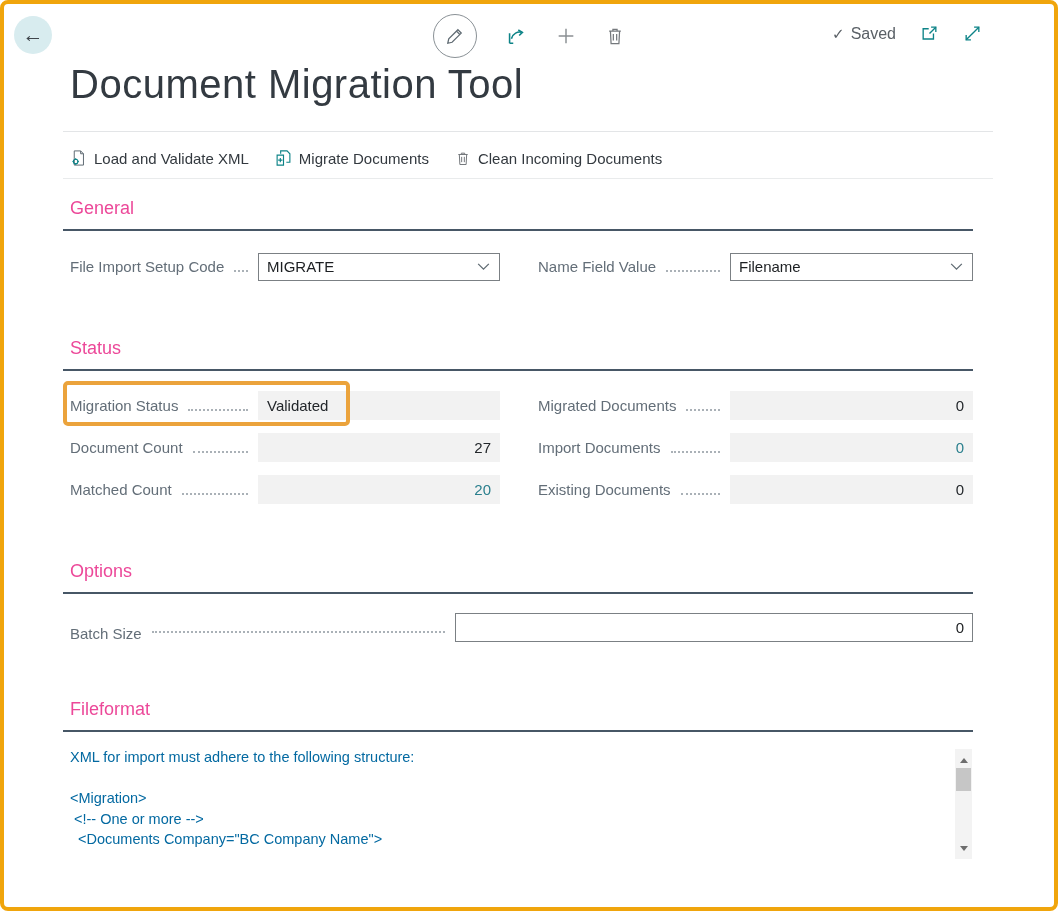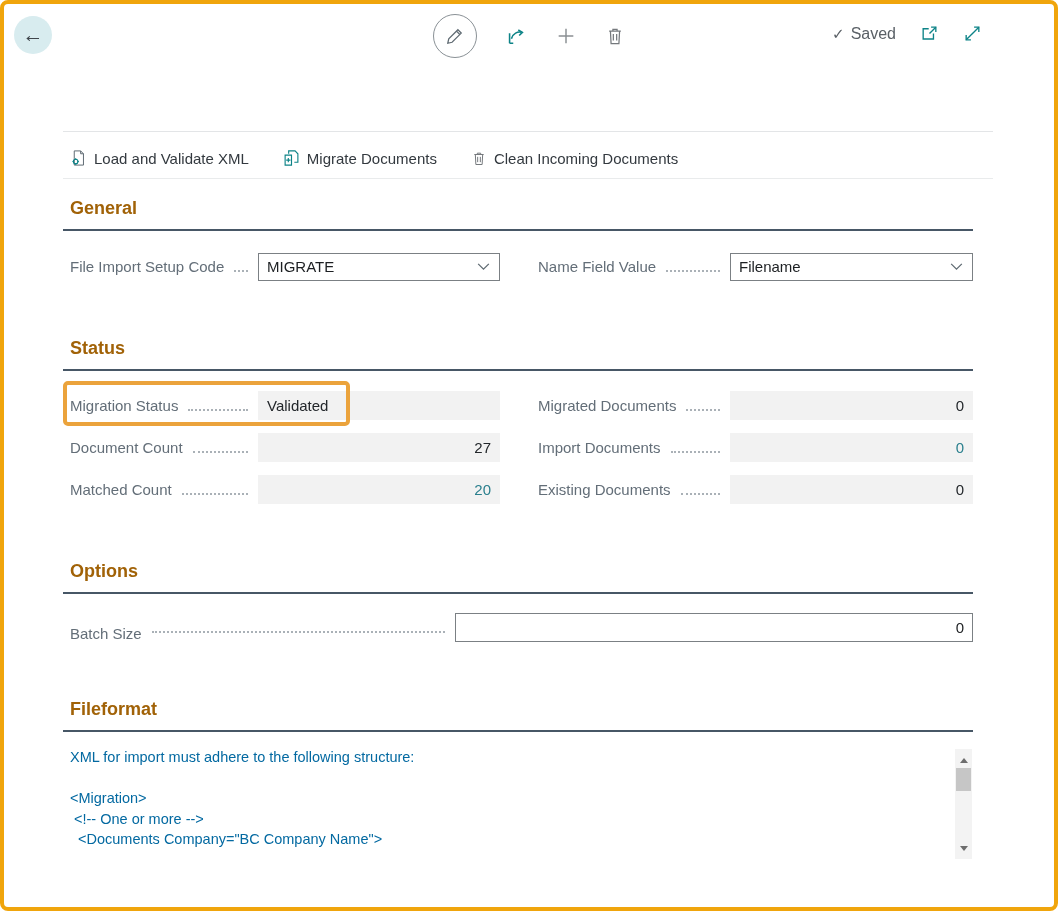--- a/index.html
+++ b/index.html
@@ -35,26 +35,26 @@
   .saved{display:flex;align-items:center;gap:6px;font-size:16px;color:#5a6066;}
   .saved .check{font-size:15px;color:#5a6066;}
   
   .page-title{
     position:absolute;left:66px;top:58px;
     font-size:40px;font-weight:300;color:#333a41;letter-spacing:.5px;
   }
   .hr1{position:absolute;left:59px;top:127px;width:930px;height:0;border-top:1px solid #e3e5e7;}
   .actions{
     position:absolute;left:66px;top:137px;height:34px;
-    display:flex;align-items:center;gap:34px;
+    display:flex;align-items:center;gap:26px;
   }
   .action{display:flex;align-items:center;gap:7px;font-size:15px;color:#33393f;cursor:pointer;}
   .hr2{position:absolute;left:59px;top:174px;width:930px;height:0;border-top:1px solid #e9ebec;}
   
-  .sec-title{position:absolute;left:66px;font-size:18px;font-weight:700;color:#a16207;}
+  .sec-title{position:absolute;left:66px;font-size:18px;font-weight:400;color:#ec4899;}
   .sec-rule{position:absolute;left:59px;width:910px;height:0;border-top:2px solid #475766;}
   
   .cols{position:absolute;left:66px;display:flex;gap:38px;}
   .col{display:flex;flex-direction:column;gap:13px;}
   .col.w-left{width:430px;}
   .col.w-right{width:435px;}
   .frow{display:flex;align-items:center;height:29px;position:relative;}
   .flabel{font-size:15px;color:#636e78;white-space:nowrap;flex-shrink:0;}
   .leader{flex:1;align-self:center;border-bottom:2px dotted #aab1b7;margin:0 10px;transform:translateY(4px);min-width:8px;}
   .combo{
@@ -159,20 +159,21 @@
       <span>
         <svg width="19" height="19" viewBox="0 0 24 24" fill="none" stroke="#0d8387" stroke-width="1.7">
           <path d="M14 4h6v6"></path>
             <path d="M20 4L4 20"></path>
             <path d="M10 20H4v-6"></path>
         </svg>
       </span>
     </div>
   </div>
 
+  <div class="page-title">Document Migration Tool</div>
   <div class="hr1"></div>
 
   <div class="actions">
     <div class="action">
       <span>
         <svg width="17" height="18" viewBox="0 0 24 24" fill="none">
           <path d="M6 2h9l4 4v16H6z" stroke="#5f6a72" stroke-width="1.4"></path>
           <path d="M15 2v4h4" stroke="#5f6a72" stroke-width="1.4"></path>
           <circle cx="8" cy="17" r="3.2" stroke="#0d8387" stroke-width="1.6"></circle>
           <path d="M8 12.5v2M8 19.5v2M3.5 17h2M10.5 17h2" stroke="#0d8387" stroke-width="1.6"></path>

